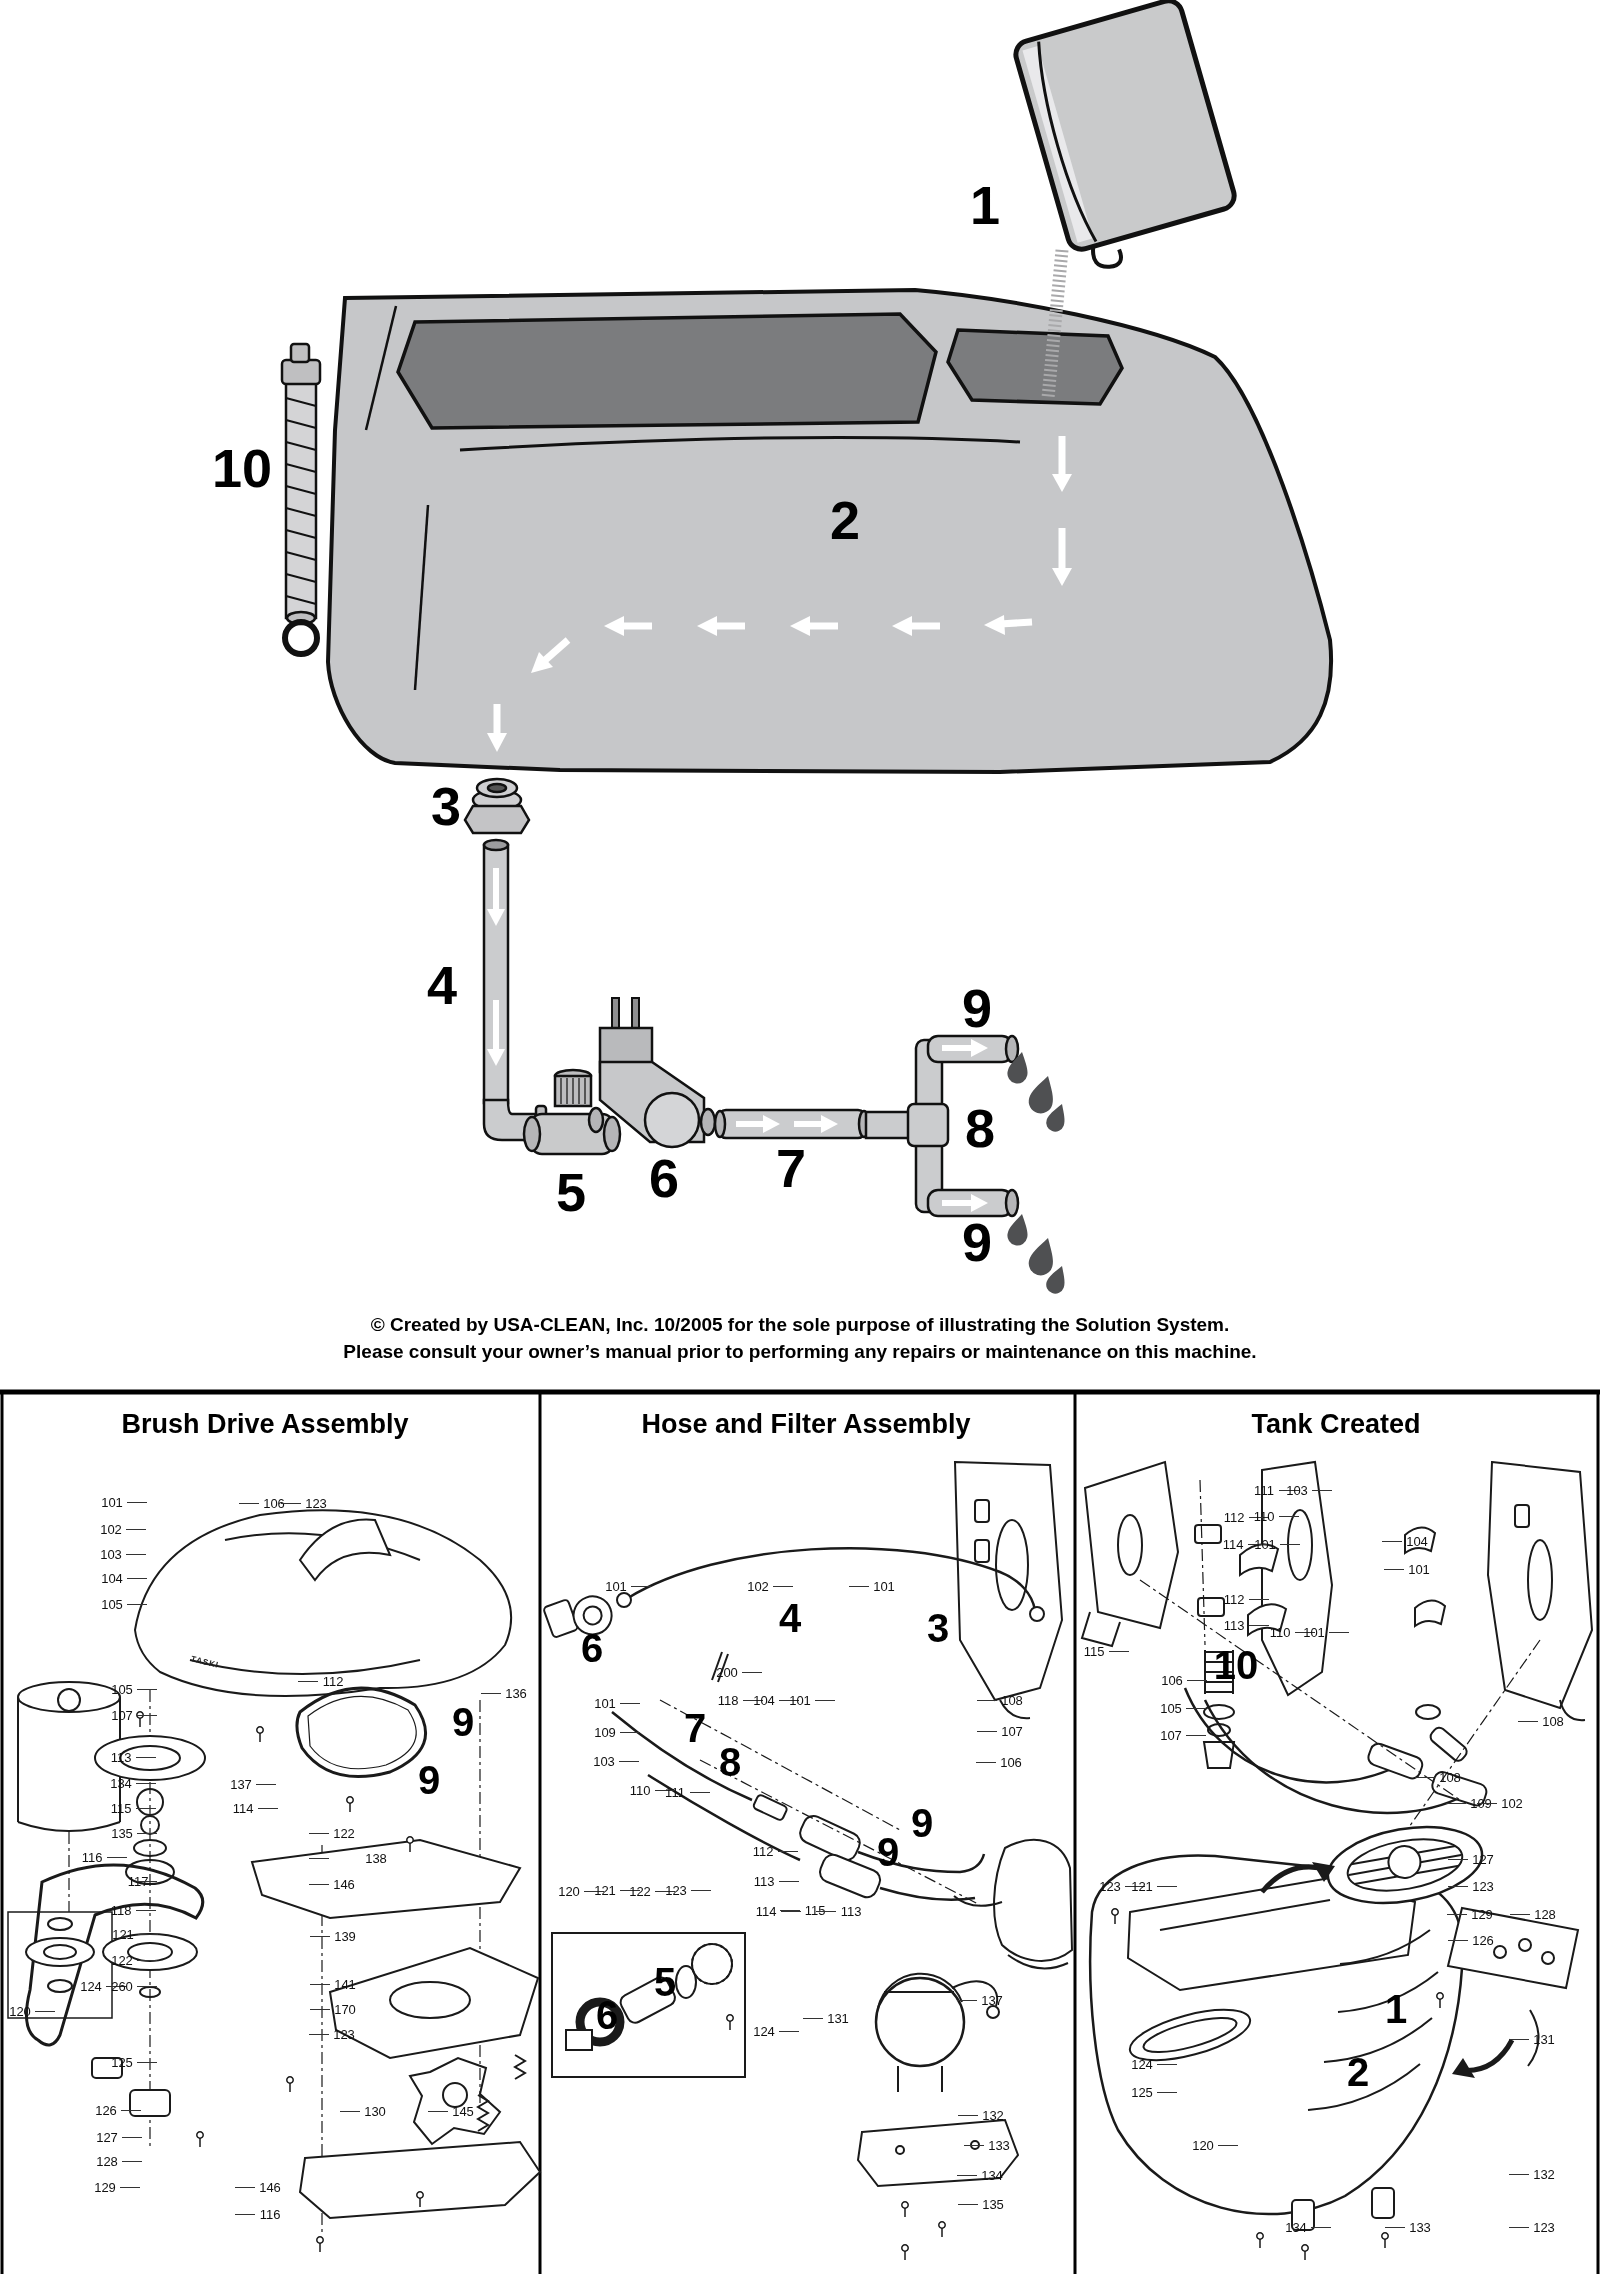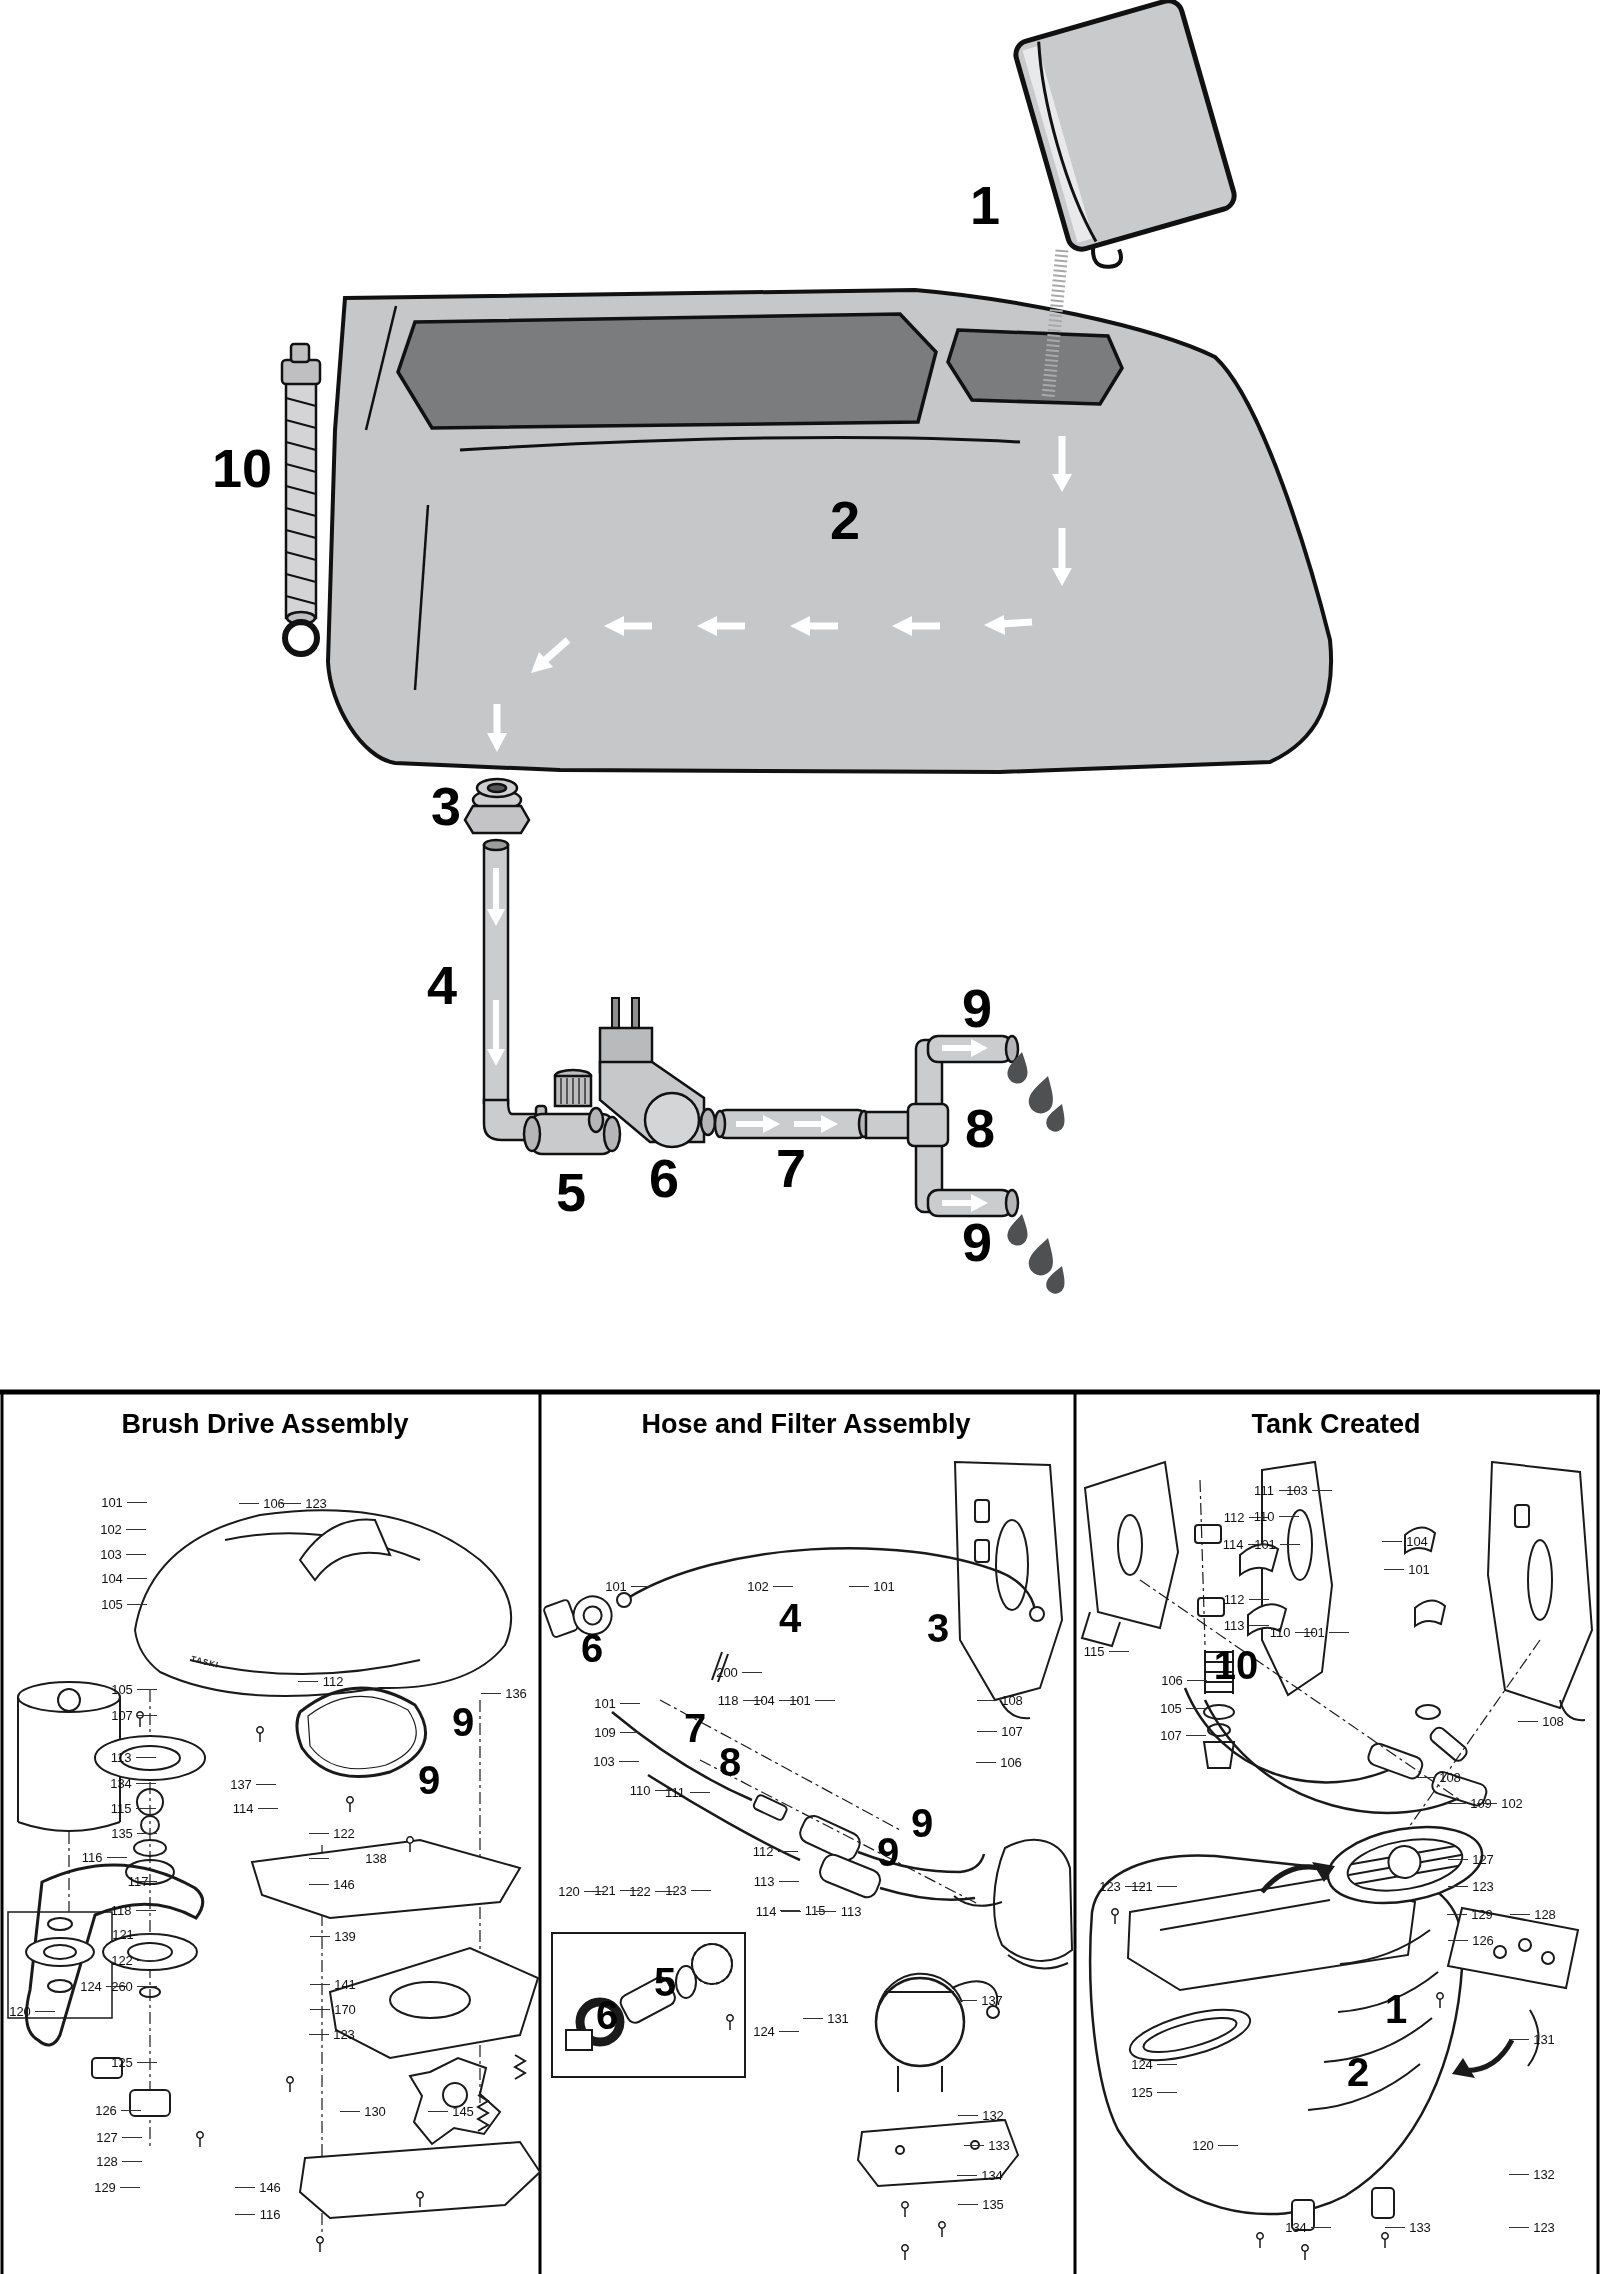--- a/index.html
+++ b/index.html
@@ -356,20 +356,22 @@
     <rect x="1292" y="2200" width="22" height="30" rx="4" fill="#fff"></rect>
     <rect x="1372" y="2188" width="22" height="30" rx="4" fill="#fff"></rect>
     <use href="#screw" x="1305" y="2248"></use>
         <use href="#screw" x="1385" y="2236"></use>
         <use href="#screw" x="1260" y="2236"></use>
     <use href="#screw" x="1115" y="1912"></use>
         <use href="#screw" x="1440" y="1996"></use>
   </g>
 </svg>
 
+<div class="copyright" style="top:1314px">© Created by USA-CLEAN, Inc. 10/2005 for the sole purpose of illustrating the Solution System.</div>
+<div class="copyright" style="top:1341px">Please consult your owner’s manual prior to performing any repairs or maintenance on this machine.</div>
 
 <div class="panel-title" style="left:265px;top:1424px">Brush Drive Assembly</div>
 <div class="panel-title" style="left:806px;top:1424px">Hose and Filter Assembly</div>
 <div class="panel-title" style="left:1336px;top:1424px">Tank Created</div>
 
 <div id="labels">
       <span class="callout" style="left: 985px; top: 205px;">1</span>
       <span class="callout" style="left: 845px; top: 520px;">2</span>
       <span class="callout" style="left: 242px; top: 468px;">10</span>
       <span class="callout" style="left: 446px; top: 806px;">3</span>

